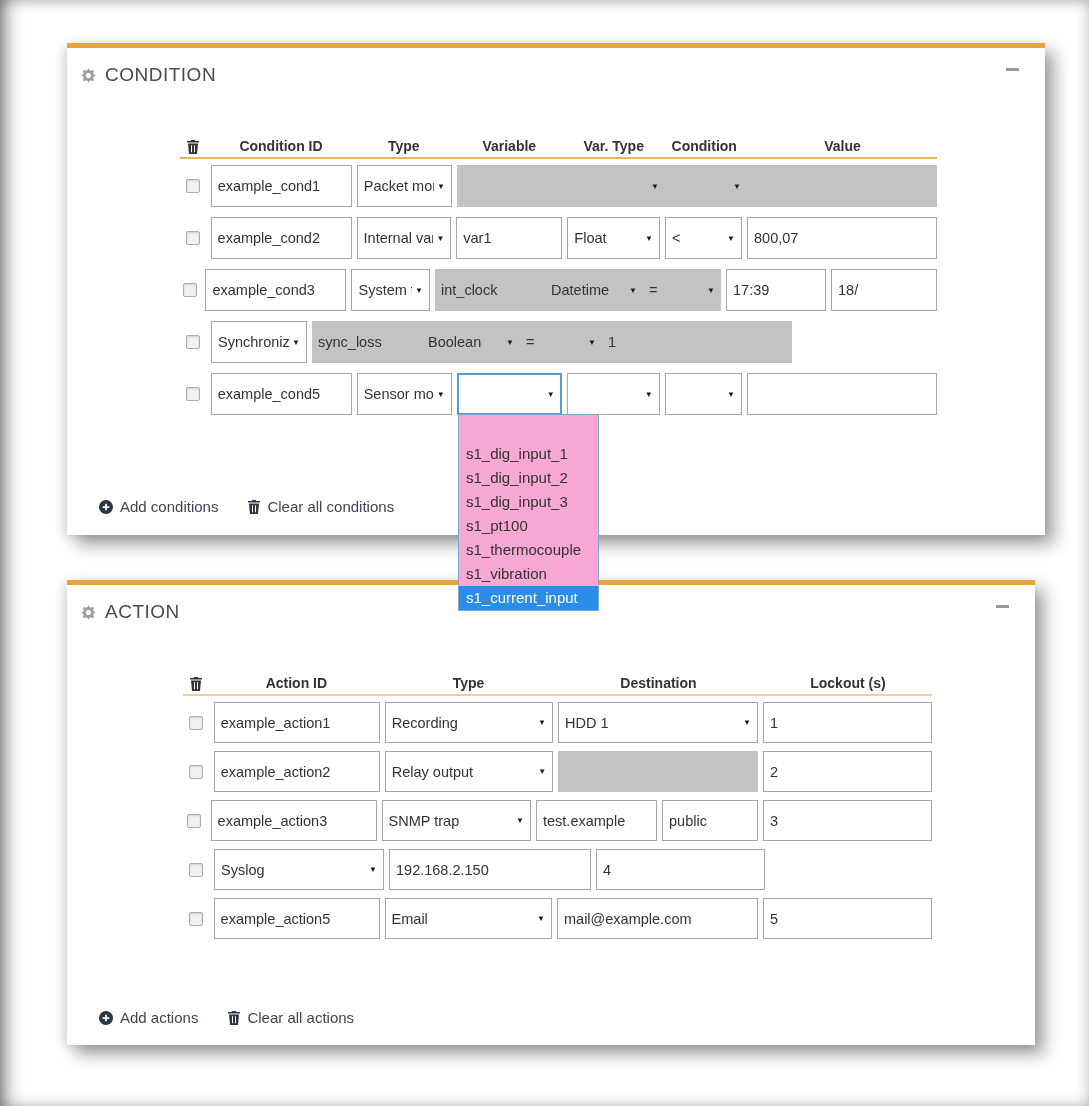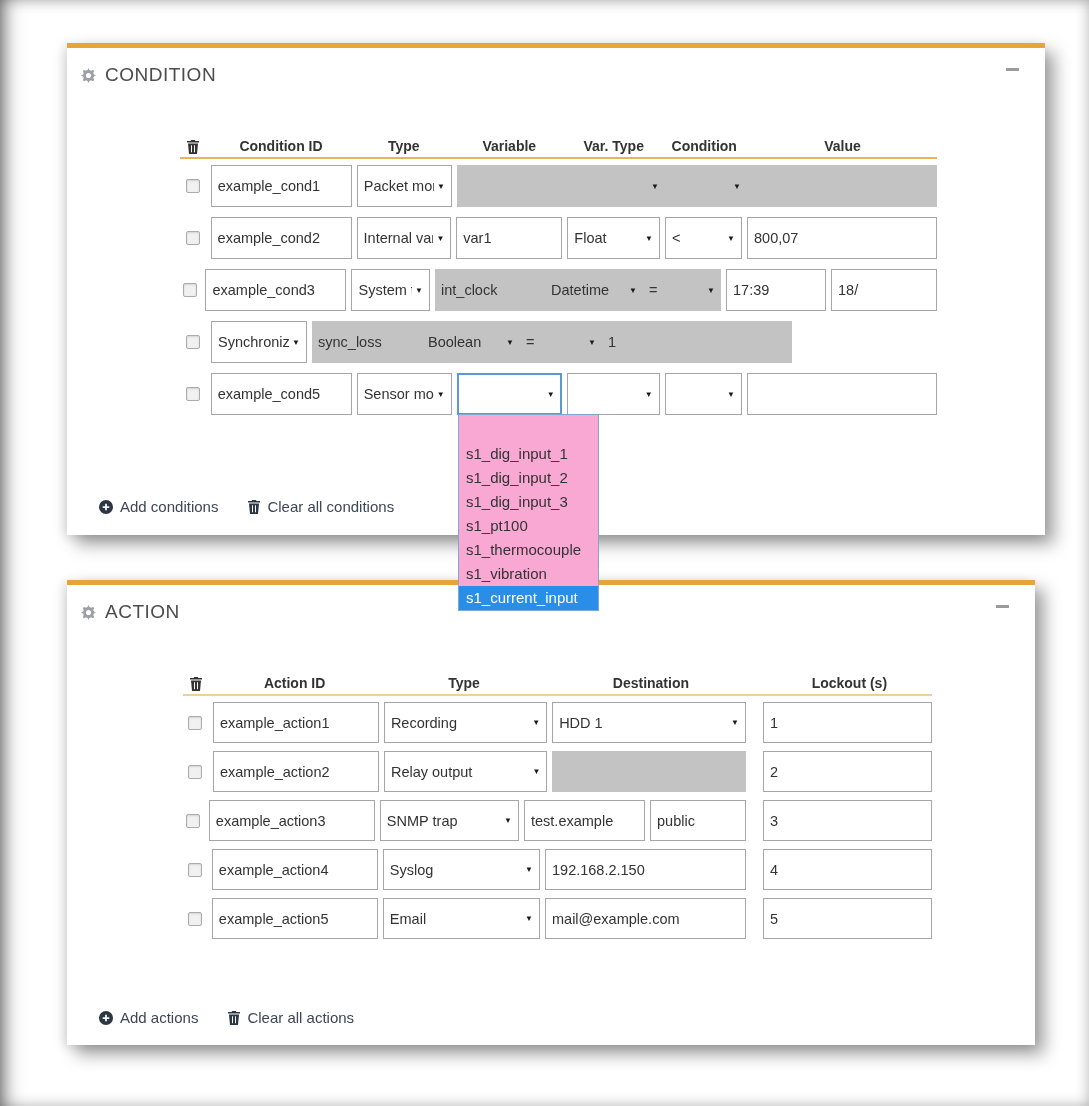--- a/index.html
+++ b/index.html
@@ -27,21 +27,21 @@
   #action-panel .row{height:41px;margin-bottom:8px;}
   .cell{margin-right:5px;box-sizing:border-box;}
   .cell:last-child{margin-right:0;}
   .h{font-weight:bold;font-size:14px;color:#333;text-align:center;}
   
   .c-cb{width:26px;display:flex;align-items:center;justify-content:center;}
   .c-id{width:141px;} .c-type{width:96px;} .c-var{width:106px;}
   .c-vtype{width:94px;} .c-cond{width:78px;} .c-val{width:190px;}
   
   .a-cb{width:26px;display:flex;align-items:center;justify-content:center;}
-  .a-id{width:166px;} .a-type{width:170px;} .a-dest{width:202px;} .a-lock{width:169px;margin-left:12px;}
+  .a-id{width:166px;} .a-type{width:170px;} .a-dest{width:202px;} .a-lock{width:169px;}
   .a-dhost{width:121px;} .a-dcomm{width:96px;}
   .c-vtime{width:100px;} .c-vdate{width:106px;}
   
   .inp{border:1px solid #a6a6a6;background:#fff;font:14.5px "Liberation Sans",sans-serif;
     color:#333;padding:0 6px;outline:none;}
   .sel{border:1px solid #a6a6a6;background:#fff;display:flex;align-items:center;
     padding:0 6px;cursor:pointer;overflow:hidden;}
   .sel .txt{flex:1;font-size:14.5px;white-space:nowrap;overflow:hidden;}
   .sel .arr{font-size:8px;color:#1a1a1a;margin-left:3px;flex:none;}
   .sel.focused{border:2px solid #5b9bd5;padding:0 5px;}
@@ -307,21 +307,20 @@
       </div>
       <input class="cell a-dhost inp" value="test.example" style="">
       <input class="cell a-dcomm inp" value="public" style="">
       <input class="cell a-lock inp" value="3" style="">
     </div>
 
     <div class="row">
       <div class="cell a-cb">
           <input type="checkbox" class="cb" style="">
         </div>
-      <input class="cell a-id inp" value="example_action4" style="">
       <div class="cell a-type sel">
         <span class="txt">Syslog</span>
         <span class="arr">▼</span>
       </div>
       <input class="cell a-dest inp" value="192.168.2.150" style="">
       <input class="cell a-lock inp" value="4" style="">
     </div>
 
     <div class="row">
       <div class="cell a-cb">

